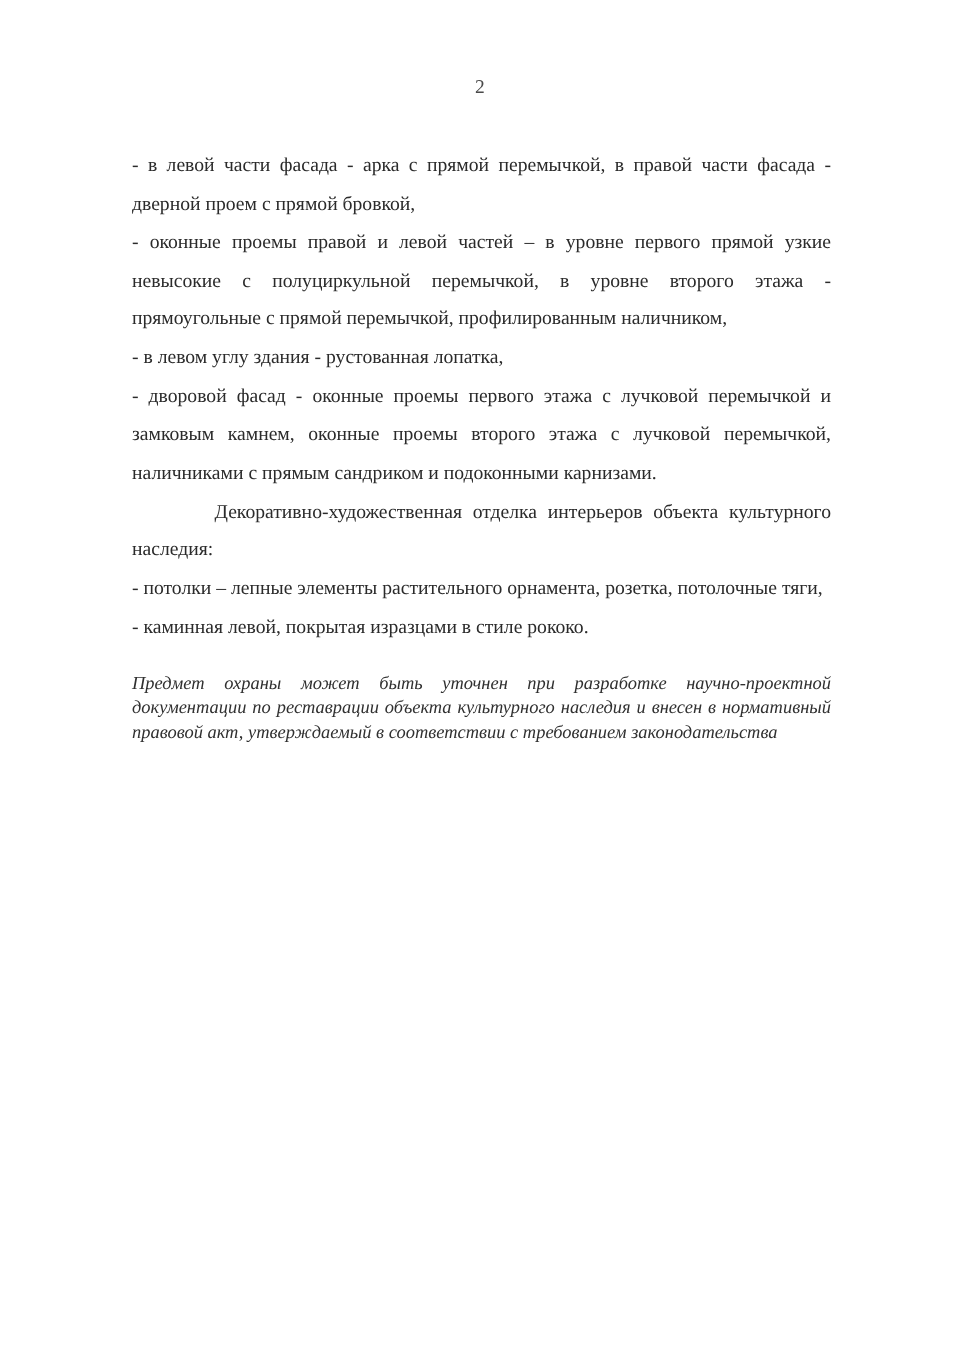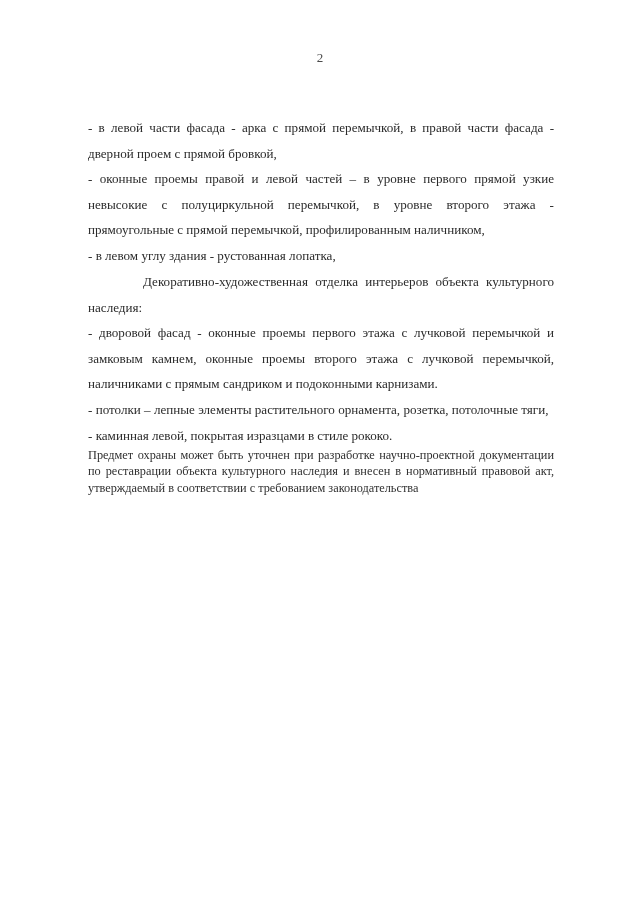--- a/index.html
+++ b/index.html
@@ -25,21 +25,20 @@
     text-align: center;
     font-size: 13px;
     color: #4a4a4a;
     letter-spacing: 0.2px;
   }
   .body-block {
     position: absolute;
     top: 97px;
     left: 88px;
     width: 466px;
-    margin-top: 18px;
   }
   .para {
     margin: 0;
     font-size: 13.1px;
     line-height: 25.6px;
     text-align: justify;
     text-justify: inter-word;
     color: #2b2b2b;
     hyphens: none;
   }
@@ -55,20 +54,21 @@
   .note-block {
     position: absolute;
     top: 447px;
     left: 88px;
     width: 466px;
   }
   .note {
     margin: 0;
     font-size: 12.3px;
     line-height: 16.4px;
+    font-style: italic;
     text-align: justify;
     text-justify: inter-word;
     text-align-last: left;
     color: #303030;
   }
 </style>
 </head>
 <body>
 
 <div class="page">
@@ -76,23 +76,23 @@
   <div class="page-number">2</div>
 
   <div class="body-block">
 
     <p class="para last-flush">- в левой части фасада - арка с прямой перемычкой, в правой части фасада - дверной проем с прямой бровкой,</p>
 
     <p class="para last-flush">- оконные проемы правой и левой частей – в уровне первого прямой узкие невысокие с полуциркульной перемычкой, в уровне второго этажа - прямоугольные с прямой перемычкой, профилированным наличником,</p>
 
     <p class="para last-flush">- в левом углу здания - рустованная лопатка,</p>
 
+    <p class="para last-flush">- дворовой фасад - оконные проемы первого этажа с лучковой перемычкой и замковым камнем, оконные проемы второго этажа с лучковой перемычкой, наличниками с прямым сандриком и подоконными карнизами.</p>
+
     <p class="para indent last-flush gap-before">Декоративно-художественная отделка интерьеров объекта культурного наследия:</p>
-
-    <p class="para last-flush">- дворовой фасад - оконные проемы первого этажа с лучковой перемычкой и замковым камнем, оконные проемы второго этажа с лучковой перемычкой, наличниками с прямым сандриком и подоконными карнизами.</p>
 
     <p class="para last-flush">- потолки – лепные элементы растительного орнамента, розетка, потолочные тяги,</p>
 
     <p class="para last-flush">- каминная левой, покрытая изразцами в стиле рококо.</p>
 
   </div>
 
   <div class="note-block">
     <p class="note">Предмет охраны может быть уточнен при разработке научно-проектной документации по реставрации объекта культурного наследия и внесен в нормативный правовой акт, утверждаемый в соответствии с требованием законодательства</p>
   </div>

